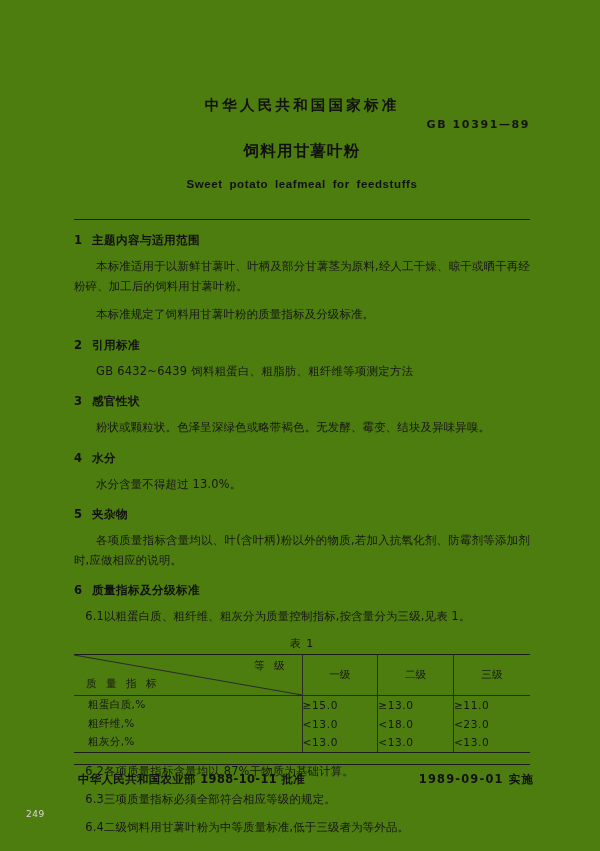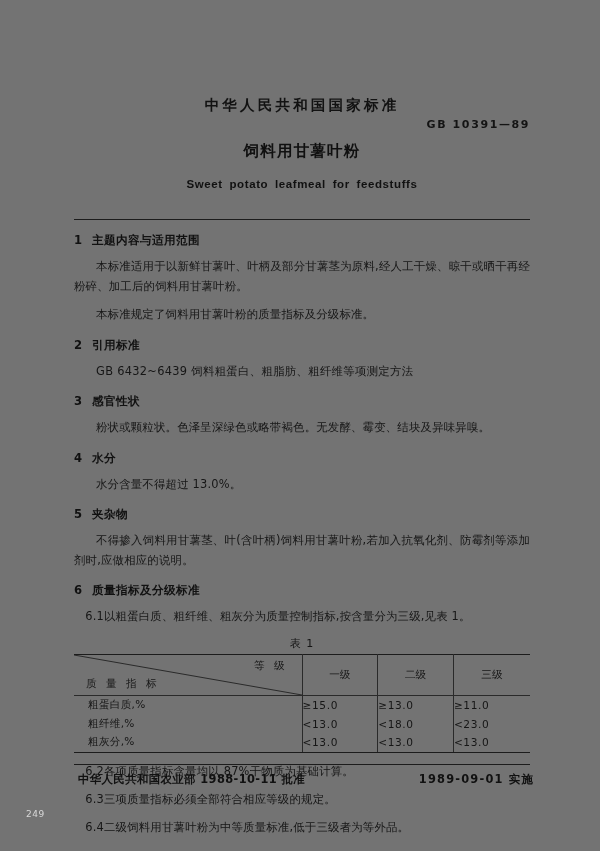--- a/index.html
+++ b/index.html
@@ -8,21 +8,21 @@
     background: #ffffff;
   }
   body {
     font-family: "DejaVu Sans", "Liberation Sans", sans-serif;
     color: #1a1a1a;
   }
   .page {
     position: relative;
     width: 600px;
     height: 851px;
-    background: #737373;
+    background: #4d7c0f;
     overflow: hidden;
     box-sizing: border-box;
   }
   .content {
     position: absolute;
     left: 74px;
     top: 0;
     width: 456px;
     height: 851px;
   }
@@ -255,21 +255,21 @@
       <div class="para indent">粉状或颗粒状。色泽呈深绿色或略带褐色。无发酵、霉变、结块及异味异嗅。</div>
     </div>
 
     <div class="sec">
       <div class="sec-head"><span class="num">4</span><span>水分</span></div>
       <div class="para indent">水分含量不得超过 13.0%。</div>
     </div>
 
     <div class="sec">
       <div class="sec-head"><span class="num">5</span><span>夹杂物</span></div>
-      <div class="para indent">不得掺入饲料用甘薯茎、叶(含叶柄)饲料用甘薯叶粉,若加入抗氧化剂、防霉剂等添加剂时,应做相应的说明。</div>
+      <div class="para indent">各项质量指标含量均以、叶(含叶柄)粉以外的物质,若加入抗氧化剂、防霉剂等添加剂时,应做相应的说明。</div>
     </div>
 
     <div class="sec">
       <div class="sec-head"><span class="num">6</span><span>质量指标及分级标准</span></div>
       <div class="clause"><span class="cnum">6.1</span><span>以粗蛋白质、粗纤维、粗灰分为质量控制指标,按含量分为三级,见表 1。</span></div>
     </div>
 
     <div class="table-caption">表 1</div>
     <table class="grade">
       <tbody>

